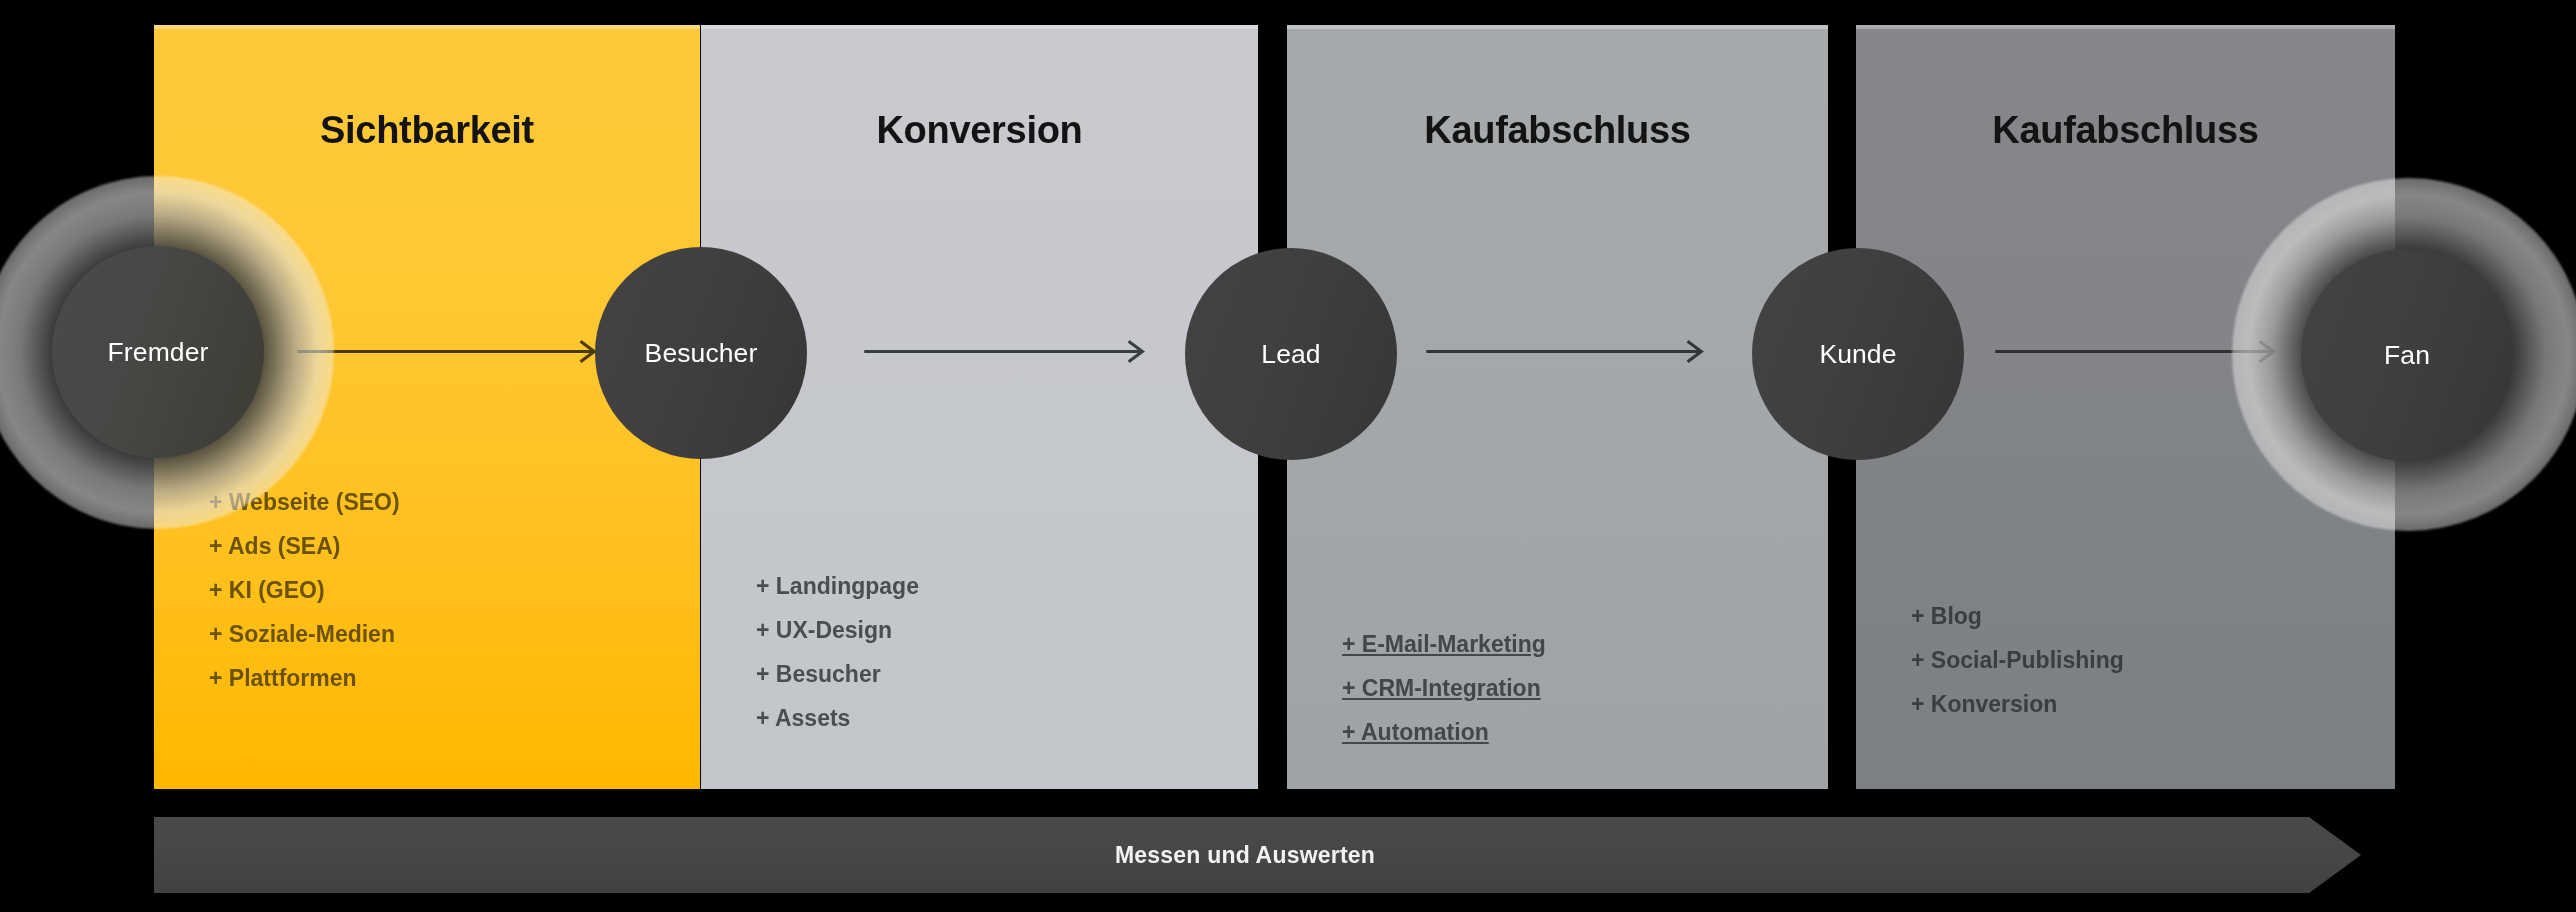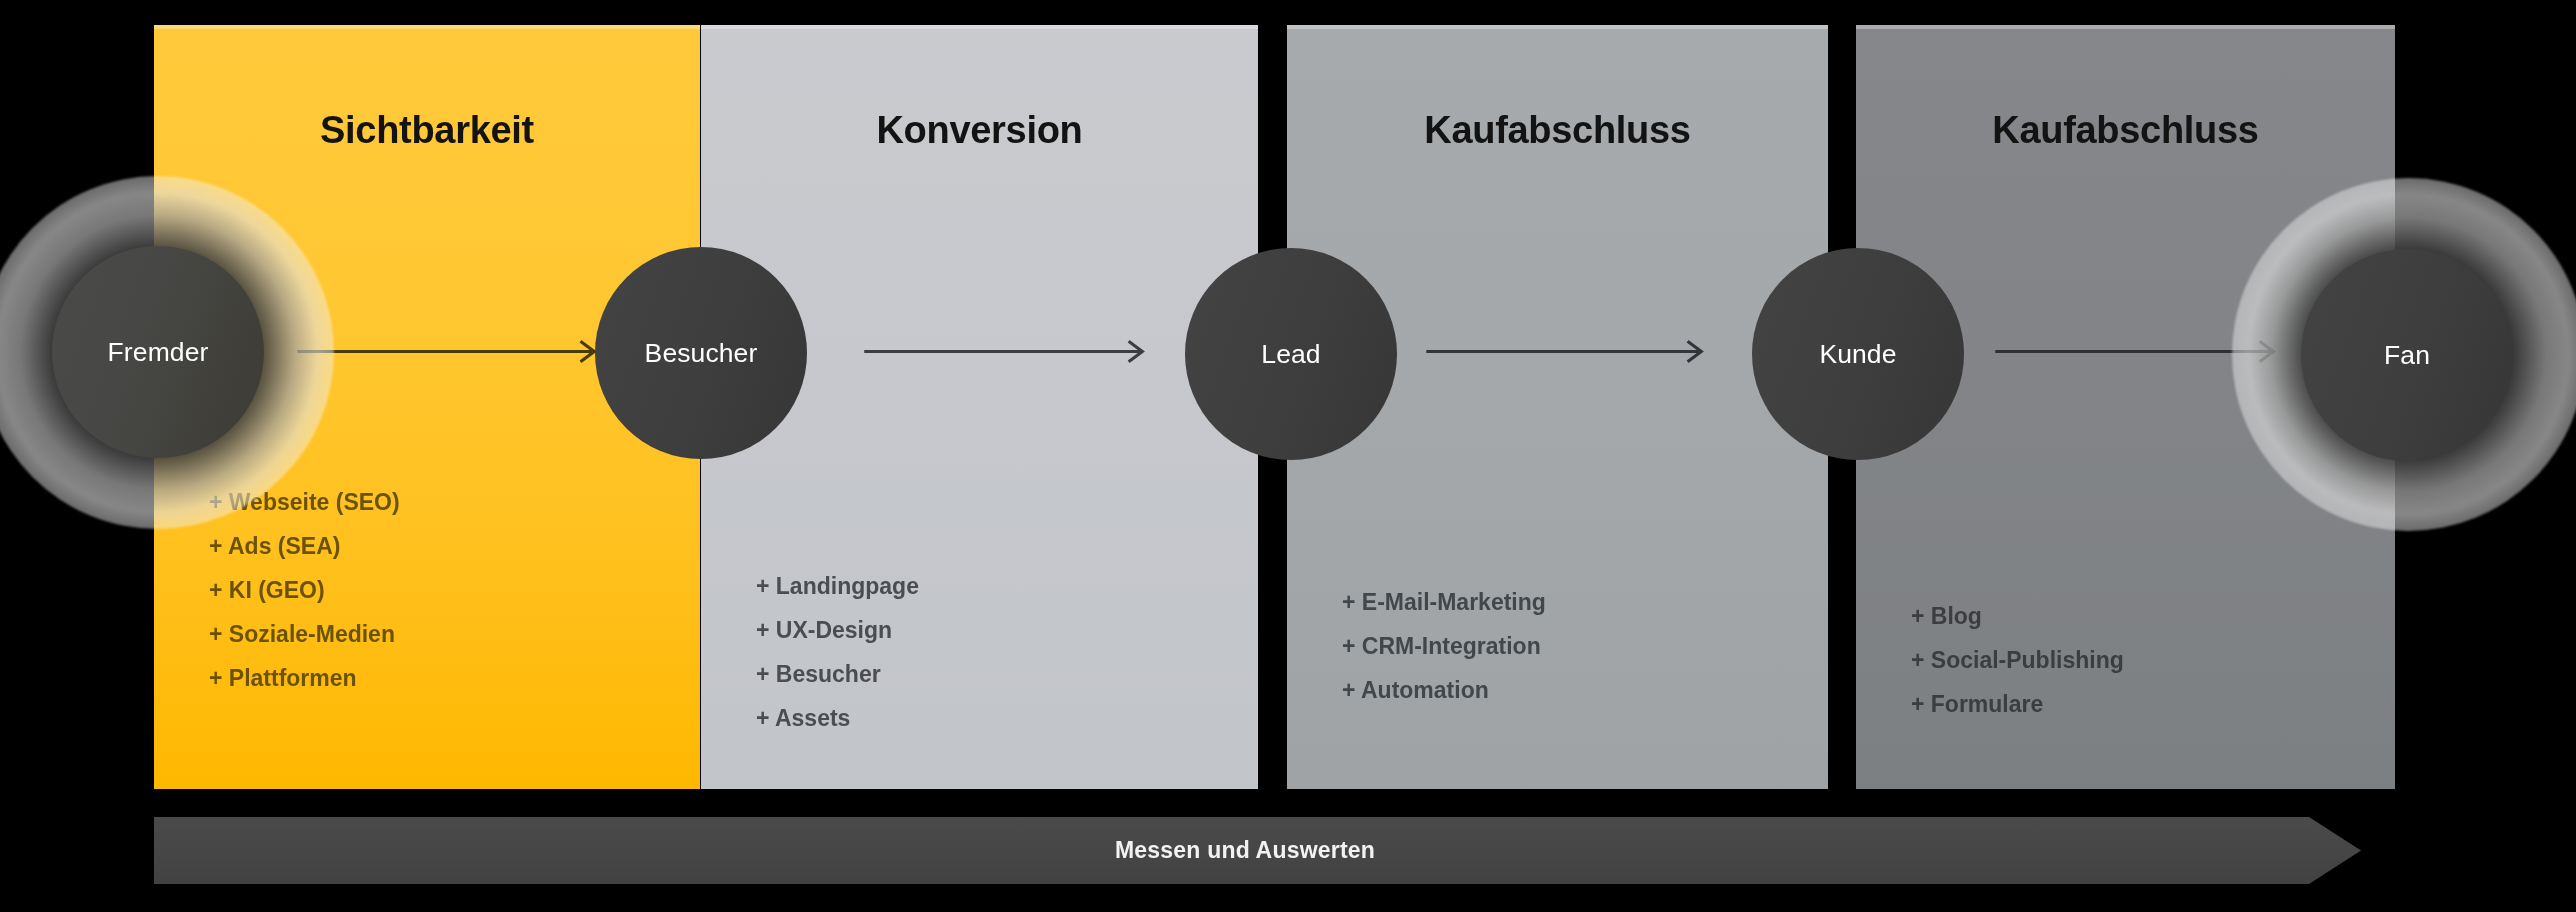--- a/index.html
+++ b/index.html
@@ -79,21 +79,21 @@
     background: linear-gradient(180deg, #C8CACE 0%, #C6C8CD 45%, #C2C5CA 100%);
   }
   #panel-2 .panel-list { top: 550px; color: #4A4D51; }
 
   
   #panel-3 {
     left: 1287px;
     width: 541px;
     background: linear-gradient(180deg, #A6AAAC 0%, #A4A8AA 45%, #9FA3A6 100%);
   }
-  #panel-3 .panel-list { top: 566px; color: #41474A; }
+  #panel-3 .panel-list { top: 608px; color: #41474A; text-decoration: underline; }
 
   
   #panel-4 {
     left: 1856px;
     width: 539px;
     background: linear-gradient(180deg, #85878A 0%, #828487 45%, #7D8083 100%);
   }
   #panel-4 .panel-list { top: 580px; color: #3B3D40; }
 
   
@@ -149,21 +149,21 @@
         rgba(255,255,255,0) 95%);
     filter: blur(0.9px);
   }
 
   
   #banner {
     position: absolute;
     left: 154px;
     top: 817px;
     width: 2207px;
-    height: 67px;
+    height: 76px;
     background: linear-gradient(180deg, #4A4A4A 0%, #464646 55%, #414141 100%);
     clip-path: polygon(0 0, calc(100% - 52px) 0, 100% 50%, calc(100% - 52px) 100%, 0 100%);
     display: flex;
     align-items: center;
     justify-content: center;
   }
   #banner .banner-text {
     font-size: 23px;
     font-weight: 600;
     color: #F2F2F2;
@@ -209,21 +209,21 @@
       <li>+ Automation</li>
     </ul>
   </div>
 
   <div class="panel" id="panel-4">
     <div class="panel-topline"></div>
     <div class="panel-title">Kaufabschluss</div>
     <ul class="panel-list">
       <li>+ Blog</li>
       <li>+ Social-Publishing</li>
-      <li>+ Formulare</li>
+      <li>+ Konversion</li>
     </ul>
   </div>
 
   <div class="arrow" style="left:296px; width:309px;">
     <svg width="309" height="25" viewBox="0 0 490 40">
       <path d="M0 20 H472" stroke="#4A3A05" stroke-width="5" fill="none"></path>
       <path d="M455 5 L475 20 L455 35" stroke="#4A3A05" stroke-width="5" fill="none" stroke-linecap="square" stroke-linejoin="miter"></path>
     </svg>
   </div>
 

